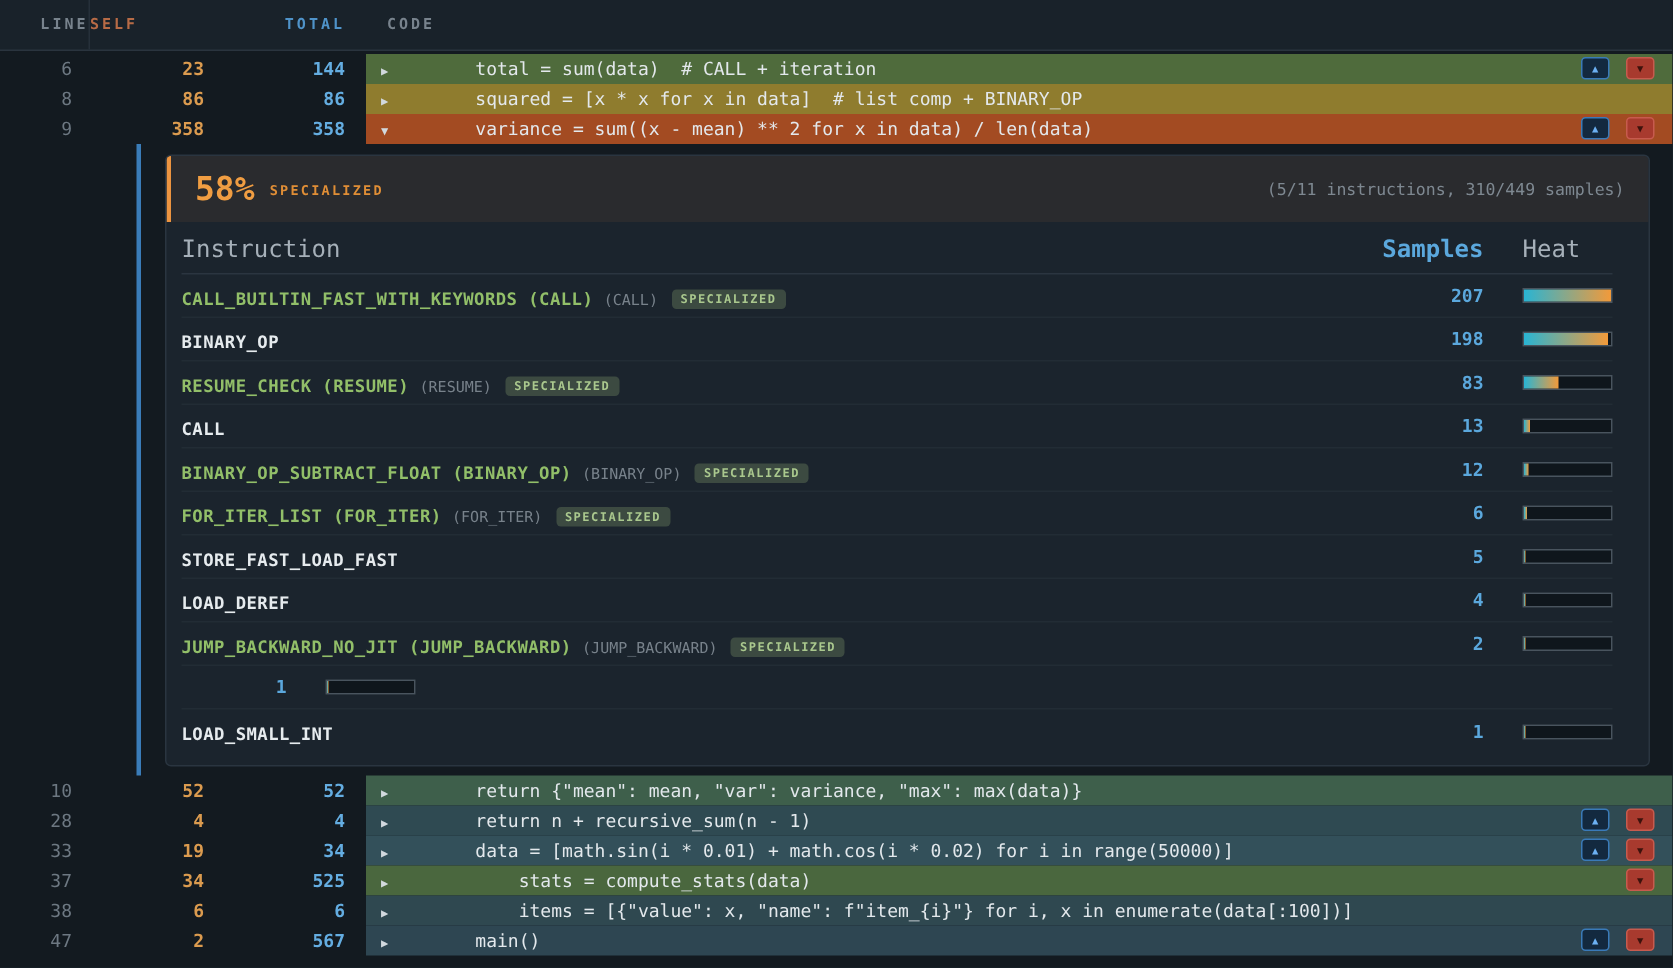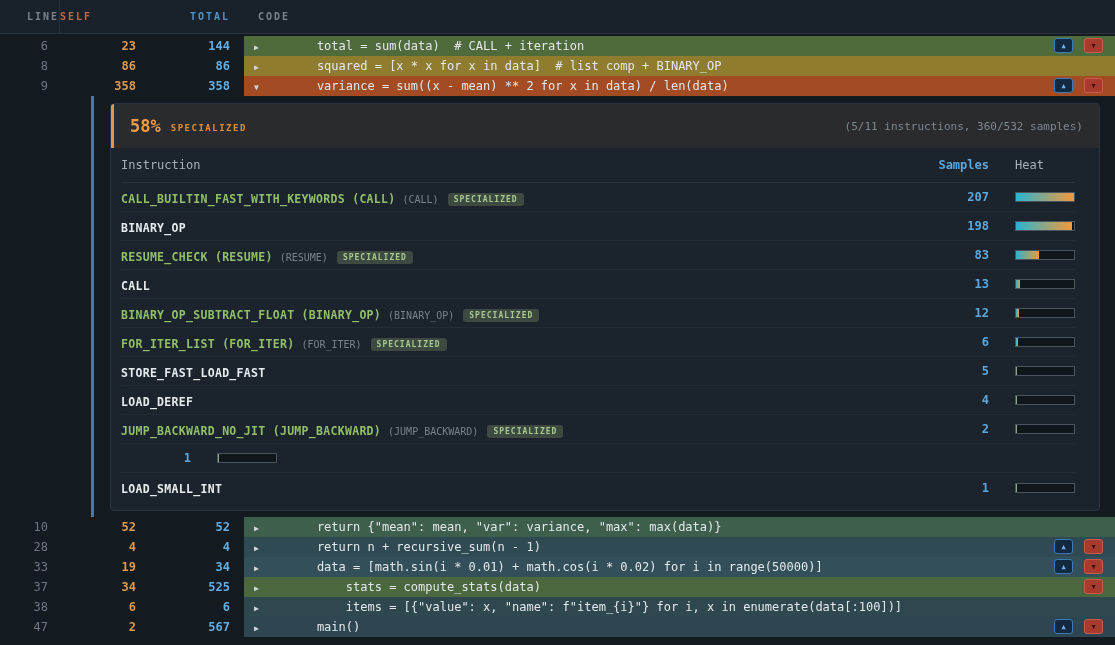--- a/index.html
+++ b/index.html
@@ -29,27 +29,27 @@
   .nav{width:19px;height:15px;border-radius:3px;font-size:7px;line-height:12px;text-align:center;
        padding:0;cursor:pointer;font-family:inherit;}
   .nav-up{background:#13293f;border:1px solid #3a7ab8;color:#6cb0f2;}
   .nav-down{background:#a83a2e;border:1px solid #c75b4e;color:#3d120c;}
 
   .panel-wrap{position:relative;padding:7px 15px 6px 110px;}
   .connector{position:absolute;left:91px;top:0;bottom:0;width:3px;background:#3a7cb8;}
   .panel{background:#1b242d;border:1px solid #2a3540;border-radius:4px;overflow:hidden;}
   .panel-header{display:flex;align-items:center;height:44px;padding:0 16px;
                 background:rgba(236,148,64,0.07);border-left:3px solid #ec9440;}
-  .p-pct{color:#f09d42;font-size:17px;font-weight:bold;}
+  .p-pct{color:#f09d42;font-size:22px;font-weight:bold;}
   .p-label{color:#e08e36;font-size:9px;font-weight:bold;letter-spacing:1.5px;margin:4px 0 0 10px;}
   .p-summary{margin-left:auto;color:#7e8891;font-size:11px;}
 
   .itable{padding:0 24px 8px 10px;}
   .itable-header{display:flex;align-items:center;height:35px;border-bottom:1px solid #2b3540;
-                 font-size:12px;color:#a6b0b9;}
+                 font-size:16px;color:#a6b0b9;}
   .col-name{flex:1;min-width:0;white-space:nowrap;}
   .col-samples{width:70px;text-align:right;}
   .col-heat{width:60px;margin-left:26px;}
   .th-samples{color:#5ba8dd;font-weight:bold;}
 
   .instr-row{display:flex;align-items:center;height:29px;border-bottom:1px solid #222c35;}
   .instr-row:last-child{border-bottom:none;}
   .iname{font-size:11.5px;font-weight:bold;color:#e6ebee;letter-spacing:0.3px;}
   .iname.spec{color:#92bf69;}
   .ibase{font-size:10px;color:#78828b;margin-left:7px;}
@@ -93,21 +93,21 @@
     <div class="cc" style="background: rgb(163, 75, 34);"><span class="expander">▼</span><span class="code-text">    variance = sum((x - mean) ** 2 for x in data) / len(data)</span><span class="navs"><button class="nav nav-up">▲</button><button class="nav nav-down">▼</button></span></div>
   </div>
 </div>
 
   <div class="panel-wrap">
     <div class="connector"></div>
     <section class="panel">
       <div class="panel-header">
         <span class="p-pct">58%</span>
         <span class="p-label">SPECIALIZED</span>
-        <span class="p-summary">(5/11 instructions, 360/532 samples)</span>
+        <span class="p-summary">(5/11 instructions, 310/449 samples)</span>
       </div>
       <div class="itable">
         <div class="itable-header">
           <span class="col-name">Instruction</span>
           <span class="col-samples th-samples">Samples</span>
           <span class="col-heat">Heat</span>
         </div>
         <div id="instr-rows">
   <div class="instr-row">
     <span class="col-name"><span class="iname spec">CALL_BUILTIN_FAST_WITH_KEYWORDS (CALL)</span><span class="ibase">(CALL)</span><span class="badge">SPECIALIZED</span></span>

